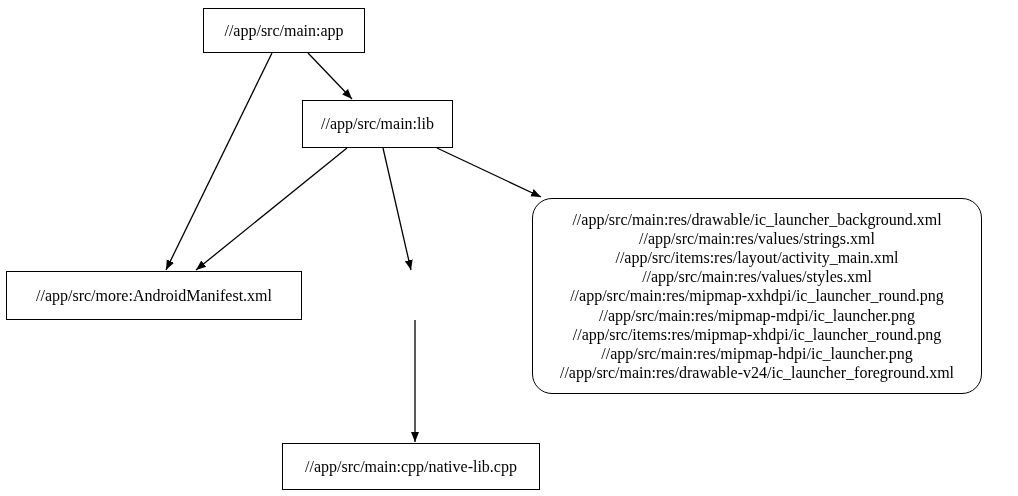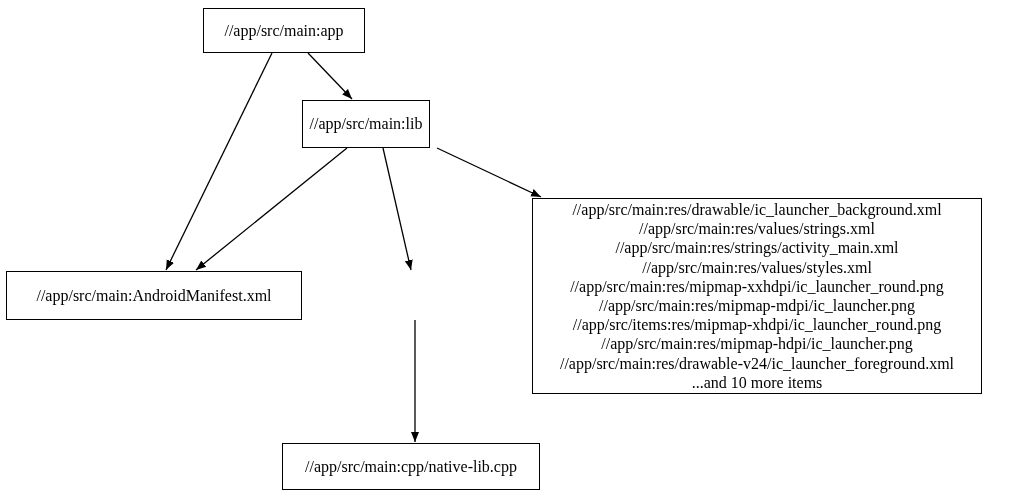--- a/index.html
+++ b/index.html
@@ -34,24 +34,24 @@
     border: 1.3px solid #000000;
     display: flex;
     align-items: center;
     justify-content: center;
     font-size: 16px;
     line-height: 19.2px;
     white-space: nowrap;
     text-align: center;
   }
   .node-app      { left: 203px; top: 8px;   width: 162px; height: 45px; }
-  .node-lib      { left: 302px; top: 100px; width: 128px; height: 48px; }
+  .node-lib      { left: 302px; top: 100px; width: 151px; height: 48px; }
   .node-manifest { left: 6px;   top: 271px; width: 296px; height: 49px; }
   .node-jni      { left: 325px; top: 271px; width: 181px; height: 49px; }
-  .node-res      { left: 532px; top: 198px; width: 450px; height: 196px; flex-direction: column; }
+  .node-res      { left: 532px; top: 198px; width: 450px; height: 196px; flex-direction: column; border-radius: 20px; }
   .node-native   { left: 282px; top: 443px; width: 258px; height: 47px; }
 </style>
 </head>
 <body>
 
 <div class="canvas">
 
   <svg class="edges" viewBox="0 0 1018 496" xmlns="http://www.w3.org/2000/svg">
     <defs>
       <marker id="arrow" markerUnits="userSpaceOnUse" markerWidth="12" markerHeight="10" refX="10" refY="5" orient="auto">
@@ -68,34 +68,33 @@
 
   <div class="node node-app">
     <span>//app/src/main:app</span>
   </div>
 
   <div class="node node-lib">
     <span>//app/src/main:lib</span>
   </div>
 
   <div class="node node-manifest">
-    <span>//app/src/main:AndroidManifest.xml</span>
+    <span>//app/src/more:AndroidManifest.xml</span>
   </div>
 
 
   <div class="node node-res">
     <div>//app/src/main:res/drawable/ic_launcher_background.xml</div>
     <div>//app/src/main:res/values/strings.xml</div>
-    <div>//app/src/main:res/strings/activity_main.xml</div>
+    <div>//app/src/items:res/layout/activity_main.xml</div>
     <div>//app/src/main:res/values/styles.xml</div>
     <div>//app/src/main:res/mipmap-xxhdpi/ic_launcher_round.png</div>
     <div>//app/src/main:res/mipmap-mdpi/ic_launcher.png</div>
     <div>//app/src/items:res/mipmap-xhdpi/ic_launcher_round.png</div>
     <div>//app/src/main:res/mipmap-hdpi/ic_launcher.png</div>
     <div>//app/src/main:res/drawable-v24/ic_launcher_foreground.xml</div>
-    <div>...and 10 more items</div>
   </div>
 
   <div class="node node-native">
     <span>//app/src/main:cpp/native-lib.cpp</span>
   </div>
 
 </div>
 
 </body></html>

